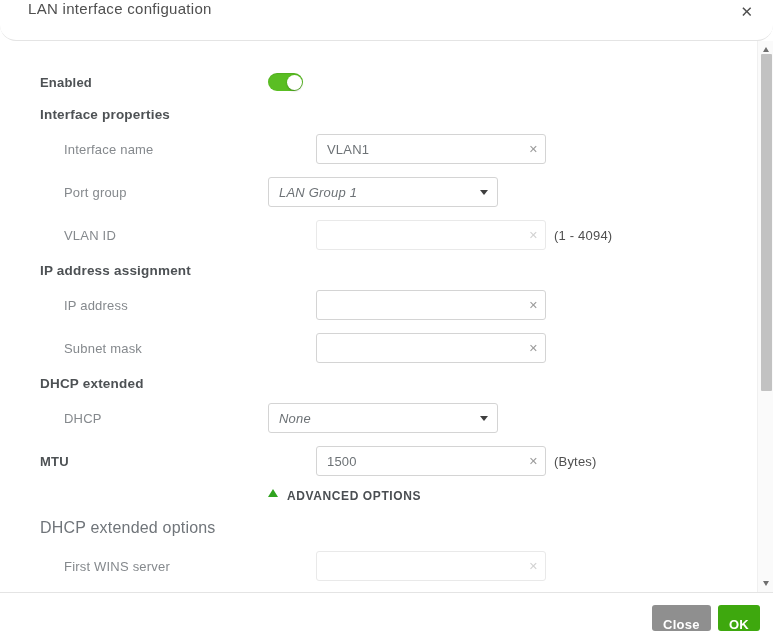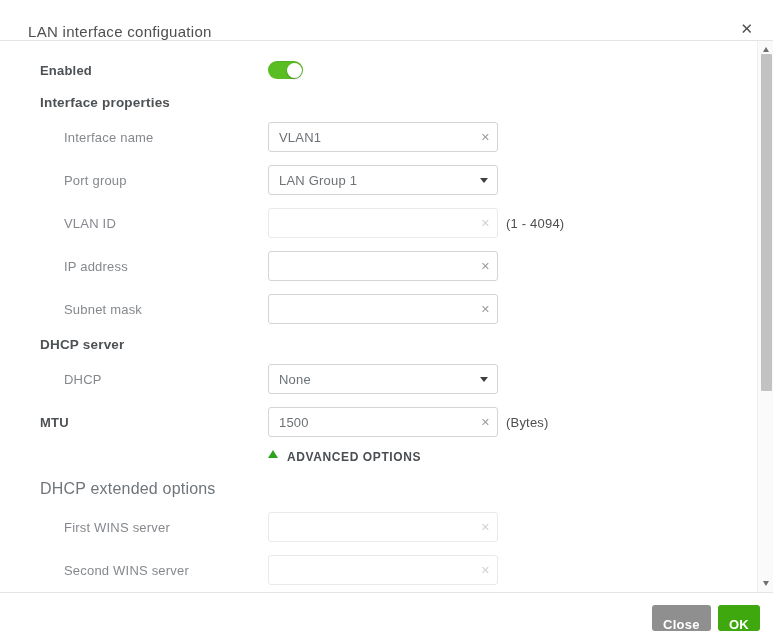--- a/index.html
+++ b/index.html
@@ -9,38 +9,39 @@
     background: #ffffff;
     color: #4a4a4a;
     overflow: hidden;
     position: relative;
   }
   .dialog { width: 773px; height: 643px; display: flex; flex-direction: column; background: #fff; }
 
   
   .dlg-header {
     height: 41px; flex: 0 0 41px;
-    display: flex; align-items: flex-end;
-    padding: 16px 14px 0 28px;
+    display: flex; align-items: flex-start;
+    padding: 0 14px 0 28px;
     border-bottom: 1px solid #e4e4e4;
+    border-radius: 16px;
   }
   .dlg-title { font-size: 15px; font-weight: 500; color: #4f4f4f; letter-spacing: 0.3px; flex: 1; }
   .dlg-close { font-size: 15px; color: #4f4f4f; cursor: pointer; padding: 4px 6px; line-height: 1; }
 
   
   .dlg-body { position: relative; flex: 1 1 auto; overflow: hidden; }
   .content { padding: 14px 60px 0 40px; }
 
   .row { display: flex; align-items: center; margin-bottom: 13px; }
   .row-label {
     width: 228px; flex: 0 0 228px;
     font-size: 13px; color: #85898d; padding-left: 24px; letter-spacing: 0.2px;
   }
   .row-label.strong { padding-left: 0; color: #4d5154; font-weight: 700; }
-  .row-toggle { margin-top: 0; height: 30px; margin-bottom: 10px; }
+  .row-toggle { margin-top: 12px; height: 30px; margin-bottom: 10px; }
 
   .section-head {
     font-size: 13.5px; font-weight: 700; color: #4d5154;
     letter-spacing: 0.2px; margin: 4px 0 12px 0;
   }
   .note-label { font-size: 16px; color: #70757a; margin: 4px 0 14px 0; letter-spacing: 0.2px; }
 
   
   .toggle {
     width: 35px; height: 18px; border-radius: 10px;
@@ -48,21 +49,21 @@
     position: relative; cursor: pointer;
     box-shadow: inset 0 1px 1px rgba(0,0,0,0.08);
   }
   .toggle .knob {
     position: absolute; top: 1.5px; right: 1.5px;
     width: 15px; height: 15px; border-radius: 50%;
     background: #fff; box-shadow: 0 1px 2px rgba(0,0,0,0.25);
   }
 
   
-  .input-wrap { position: relative; width: 230px; flex: 0 0 230px; }
+  .input-wrap { position: relative; width: 230px; flex: 0 0 230px; margin-left: 48px; }
   .input-wrap input {
     width: 100%; height: 30px;
     border: 1px solid #d4d4d4; border-radius: 3px;
     padding: 0 26px 0 10px;
     font-family: "Liberation Sans", sans-serif;
     font-size: 13px; color: #6d7276; background: #fff;
     outline: none; letter-spacing: 0.2px;
   }
   .input-wrap .clear-x {
     position: absolute; right: 8px; top: 50%; transform: translateY(-50%);
@@ -71,21 +72,21 @@
   .input-wrap.muted input { border-color: #e9e9e9; }
   .input-wrap.muted .clear-x { color: #d2d2d2; }
   .hint { font-size: 13px; color: #4f4f4f; margin-left: 8px; letter-spacing: 0.2px; white-space: nowrap; }
 
   
   .select-box {
     position: relative; width: 230px; flex: 0 0 230px; height: 30px;
     border: 1px solid #d4d4d4; border-radius: 3px; background: #fff;
     display: flex; align-items: center; padding: 0 24px 0 10px; cursor: pointer;
   }
-  .select-value { font-size: 13px; color: #6d7276; letter-spacing: 0.2px; }
+  .select-value { font-size: 13px; color: #6d7276; letter-spacing: 0.2px; font-style: italic; }
   .caret-down {
     position: absolute; right: 9px; top: 50%; margin-top: -2px;
     width: 0; height: 0;
     border-left: 4.5px solid transparent; border-right: 4.5px solid transparent;
     border-top: 5px solid #3f3f3f;
   }
 
   
   .advanced-row { margin: 2px 0 16px 228px; display: flex; cursor: pointer; }
   .tri-up {
@@ -160,29 +161,30 @@
           <div class="select-box">
             <span class="select-value">LAN Group 1</span>
             <span class="caret-down"></span>
           </div>
         </div>
         <div class="row">
           <div class="row-label">VLAN ID</div>
           <div class="input-wrap muted"><input type="text" style=""><span class="clear-x">✕</span></div>
           <span class="hint">(1 - 4094)</span>
         </div>
+        <div class="section-head">IP address assignment</div>
         <div class="row">
           <div class="row-label">IP address</div>
           <div class="input-wrap"><input type="text" style=""><span class="clear-x">✕</span></div>
         </div>
         <div class="row">
           <div class="row-label">Subnet mask</div>
           <div class="input-wrap"><input type="text" style=""><span class="clear-x">✕</span></div>
         </div>
-        <div class="section-head">DHCP server</div>
+        <div class="section-head">DHCP extended</div>
         <div class="row">
           <div class="row-label">DHCP</div>
           <div class="select-box">
             <span class="select-value">None</span>
             <span class="caret-down"></span>
           </div>
         </div>
         <div class="row">
           <div class="row-label strong">MTU</div>
           <div class="input-wrap"><input type="text" value="1500" style=""><span class="clear-x">✕</span></div>

